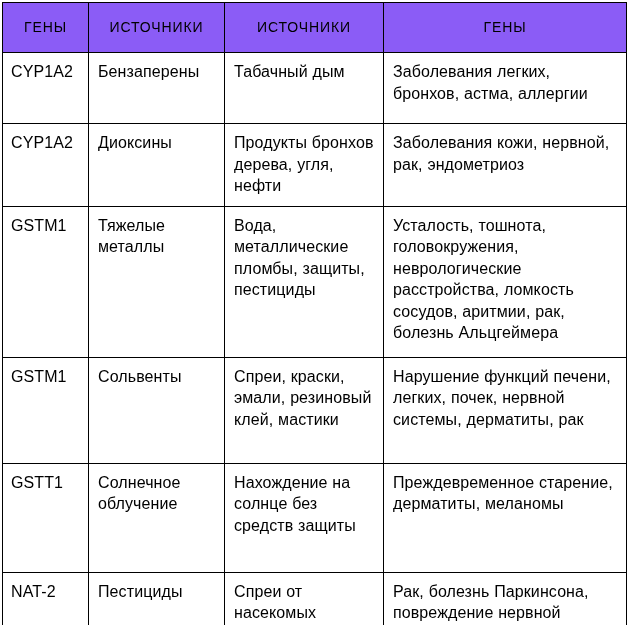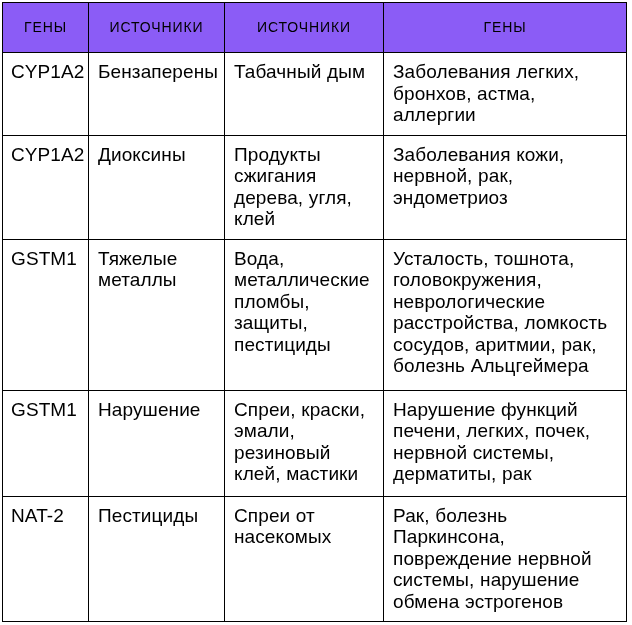--- a/index.html
+++ b/index.html
@@ -31,21 +31,21 @@
   }
   table.gene-table col.c-genes   { width: 86px; }
   table.gene-table col.c-reag    { width: 136px; }
   table.gene-table col.c-source  { width: 159px; }
   table.gene-table col.c-risks   { width: 243px; }
 
   table.gene-table th,
   table.gene-table td {
     border: 1.6px solid #000000;
     vertical-align: top;
-    font-size: 19px;
+    font-size: 16px;
     line-height: 21.5px;
     letter-spacing: 0.1px;
     word-spacing: 0.2px;
   }
   table.gene-table thead th {
     background: #8b5cf6;
     text-align: center;
     vertical-align: middle;
     height: 49px;
     font-weight: normal;
@@ -90,34 +90,40 @@
     <tbody>
       <tr data-row="0">
         <td class="cell-genes">CYP1A2</td>
         <td>Бензаперены</td>
         <td>Табачный дым</td>
         <td>Заболевания легких, бронхов, астма, аллергии</td>
       </tr>
       <tr data-row="1">
         <td class="cell-genes">CYP1A2</td>
         <td>Диоксины</td>
-        <td>Продукты сжигания дерева, угля, клей</td>
+        <td>Продукты бронхов дерева, угля, нефти</td>
         <td>Заболевания кожи, нервной, рак, эндометриоз</td>
       </tr>
       <tr data-row="2">
         <td class="cell-genes">GSTM1</td>
         <td>Тяжелые металлы</td>
         <td>Вода, металлические пломбы, защиты, пестициды</td>
         <td>Усталость, тошнота, головокружения, неврологические расстройства, ломкость сосудов, аритмии, рак, болезнь Альцгеймера</td>
       </tr>
       <tr data-row="3">
         <td class="cell-genes">GSTM1</td>
-        <td>Нарушение</td>
+        <td>Сольвенты</td>
         <td>Спреи, краски, эмали, резиновый клей, мастики</td>
         <td>Нарушение функций печени, легких, почек, нервной системы, дерматиты, рак</td>
+      </tr>
+      <tr data-row="4">
+        <td class="cell-genes">GSTT1</td>
+        <td>Солнечное облучение</td>
+        <td>Нахождение на солнце без средств защиты</td>
+        <td>Преждевременное старение, дерматиты, меланомы</td>
       </tr>
       <tr data-row="5">
         <td class="cell-genes">NAT-2</td>
         <td>Пестициды</td>
         <td>Спреи от насекомых</td>
         <td>Рак, болезнь Паркинсона, повреждение нервной системы, нарушение обмена эстрогенов</td>
       </tr>
     </tbody>
   </table>
 </div>

